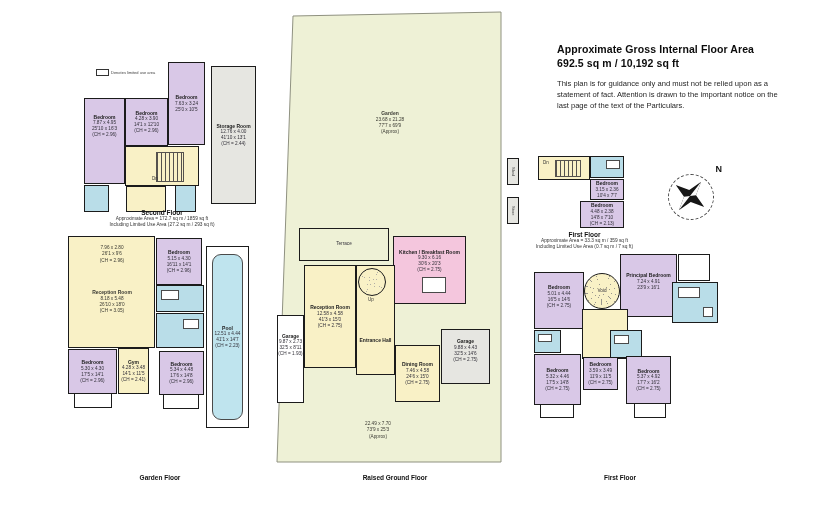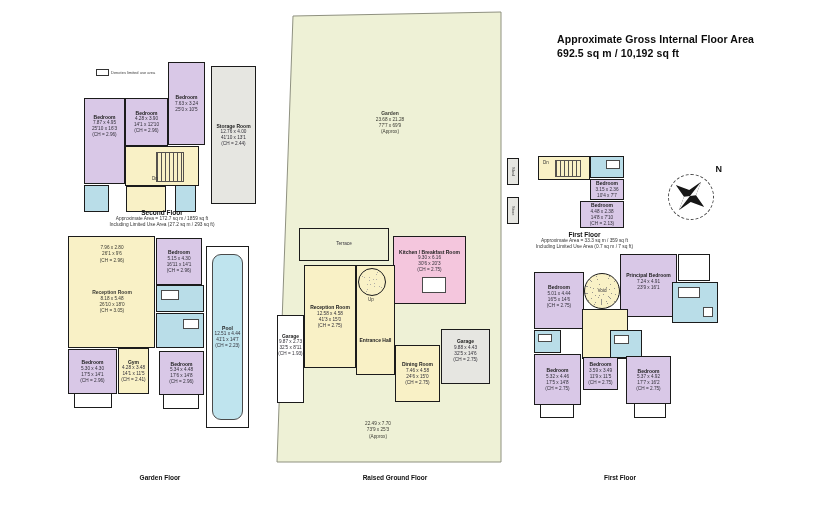--- a/index.html
+++ b/index.html
@@ -35,21 +35,21 @@
 
   
   .floor-label{position:absolute;text-align:center;}
   .floor-label .ft{font-weight:bold;font-size:6.5px;color:#111;}
   .floor-label .fa{font-size:4.8px;color:#333;line-height:1.35;}
   .free-label{position:absolute;text-align:center;font-size:4.7px;line-height:1.35;color:#3a3a33;}
   .free-label .rn{font-weight:bold;font-size:5px;}
   .free-label span{display:block;}
 
   
-  .header{position:absolute;left:557px;top:33px;width:228px;}
+  .header{position:absolute;left:557px;top:43px;width:228px;}
   .h-title{font-weight:bold;font-size:10.5px;line-height:1.3;color:#0c0c0c;letter-spacing:0.1px;}
   .h-disclaimer{font-size:7.6px;line-height:1.4;color:#1f1f1f;margin:9px 0 0 0;}
 
   
   .legend{position:absolute;left:96px;top:69px;display:flex;align-items:center;gap:2px;}
   .legend-box{width:11px;height:5px;border:1px solid #333;background:#fff;display:inline-block;}
   .legend-text{font-size:4px;color:#444;}
 
   
   .compass{position:absolute;left:662px;top:164px;width:62px;height:62px;}
@@ -65,20 +65,21 @@
 
   <svg style="position:absolute;left:0;top:0" width="839" height="526">
     <polygon points="293,16 501,12 501,462 277,462" fill="#eef1d6" stroke="#8f9180" stroke-width="1"></polygon>
   </svg>
 
   <div class="header">
     <div class="h-title">
       <div>Approximate Gross Internal Floor Area</div>
       <div>692.5 sq m / 10,192 sq ft</div>
     </div>
+    <p class="h-disclaimer">This plan is for guidance only and must not be relied upon as a statement of fact. Attention is drawn to the important notice on the last page of the text of the Particulars.</p>
   </div>
 
   <div class="legend">
     <span class="legend-box"></span>
     <span class="legend-text">Denotes limited use area</span>
   </div>
 
   <div class="room purple" style="left:168px;top:62px;width:37px;height:83px;">
     <div class="rlabel">
       <span class="rn">Bedroom</span>

